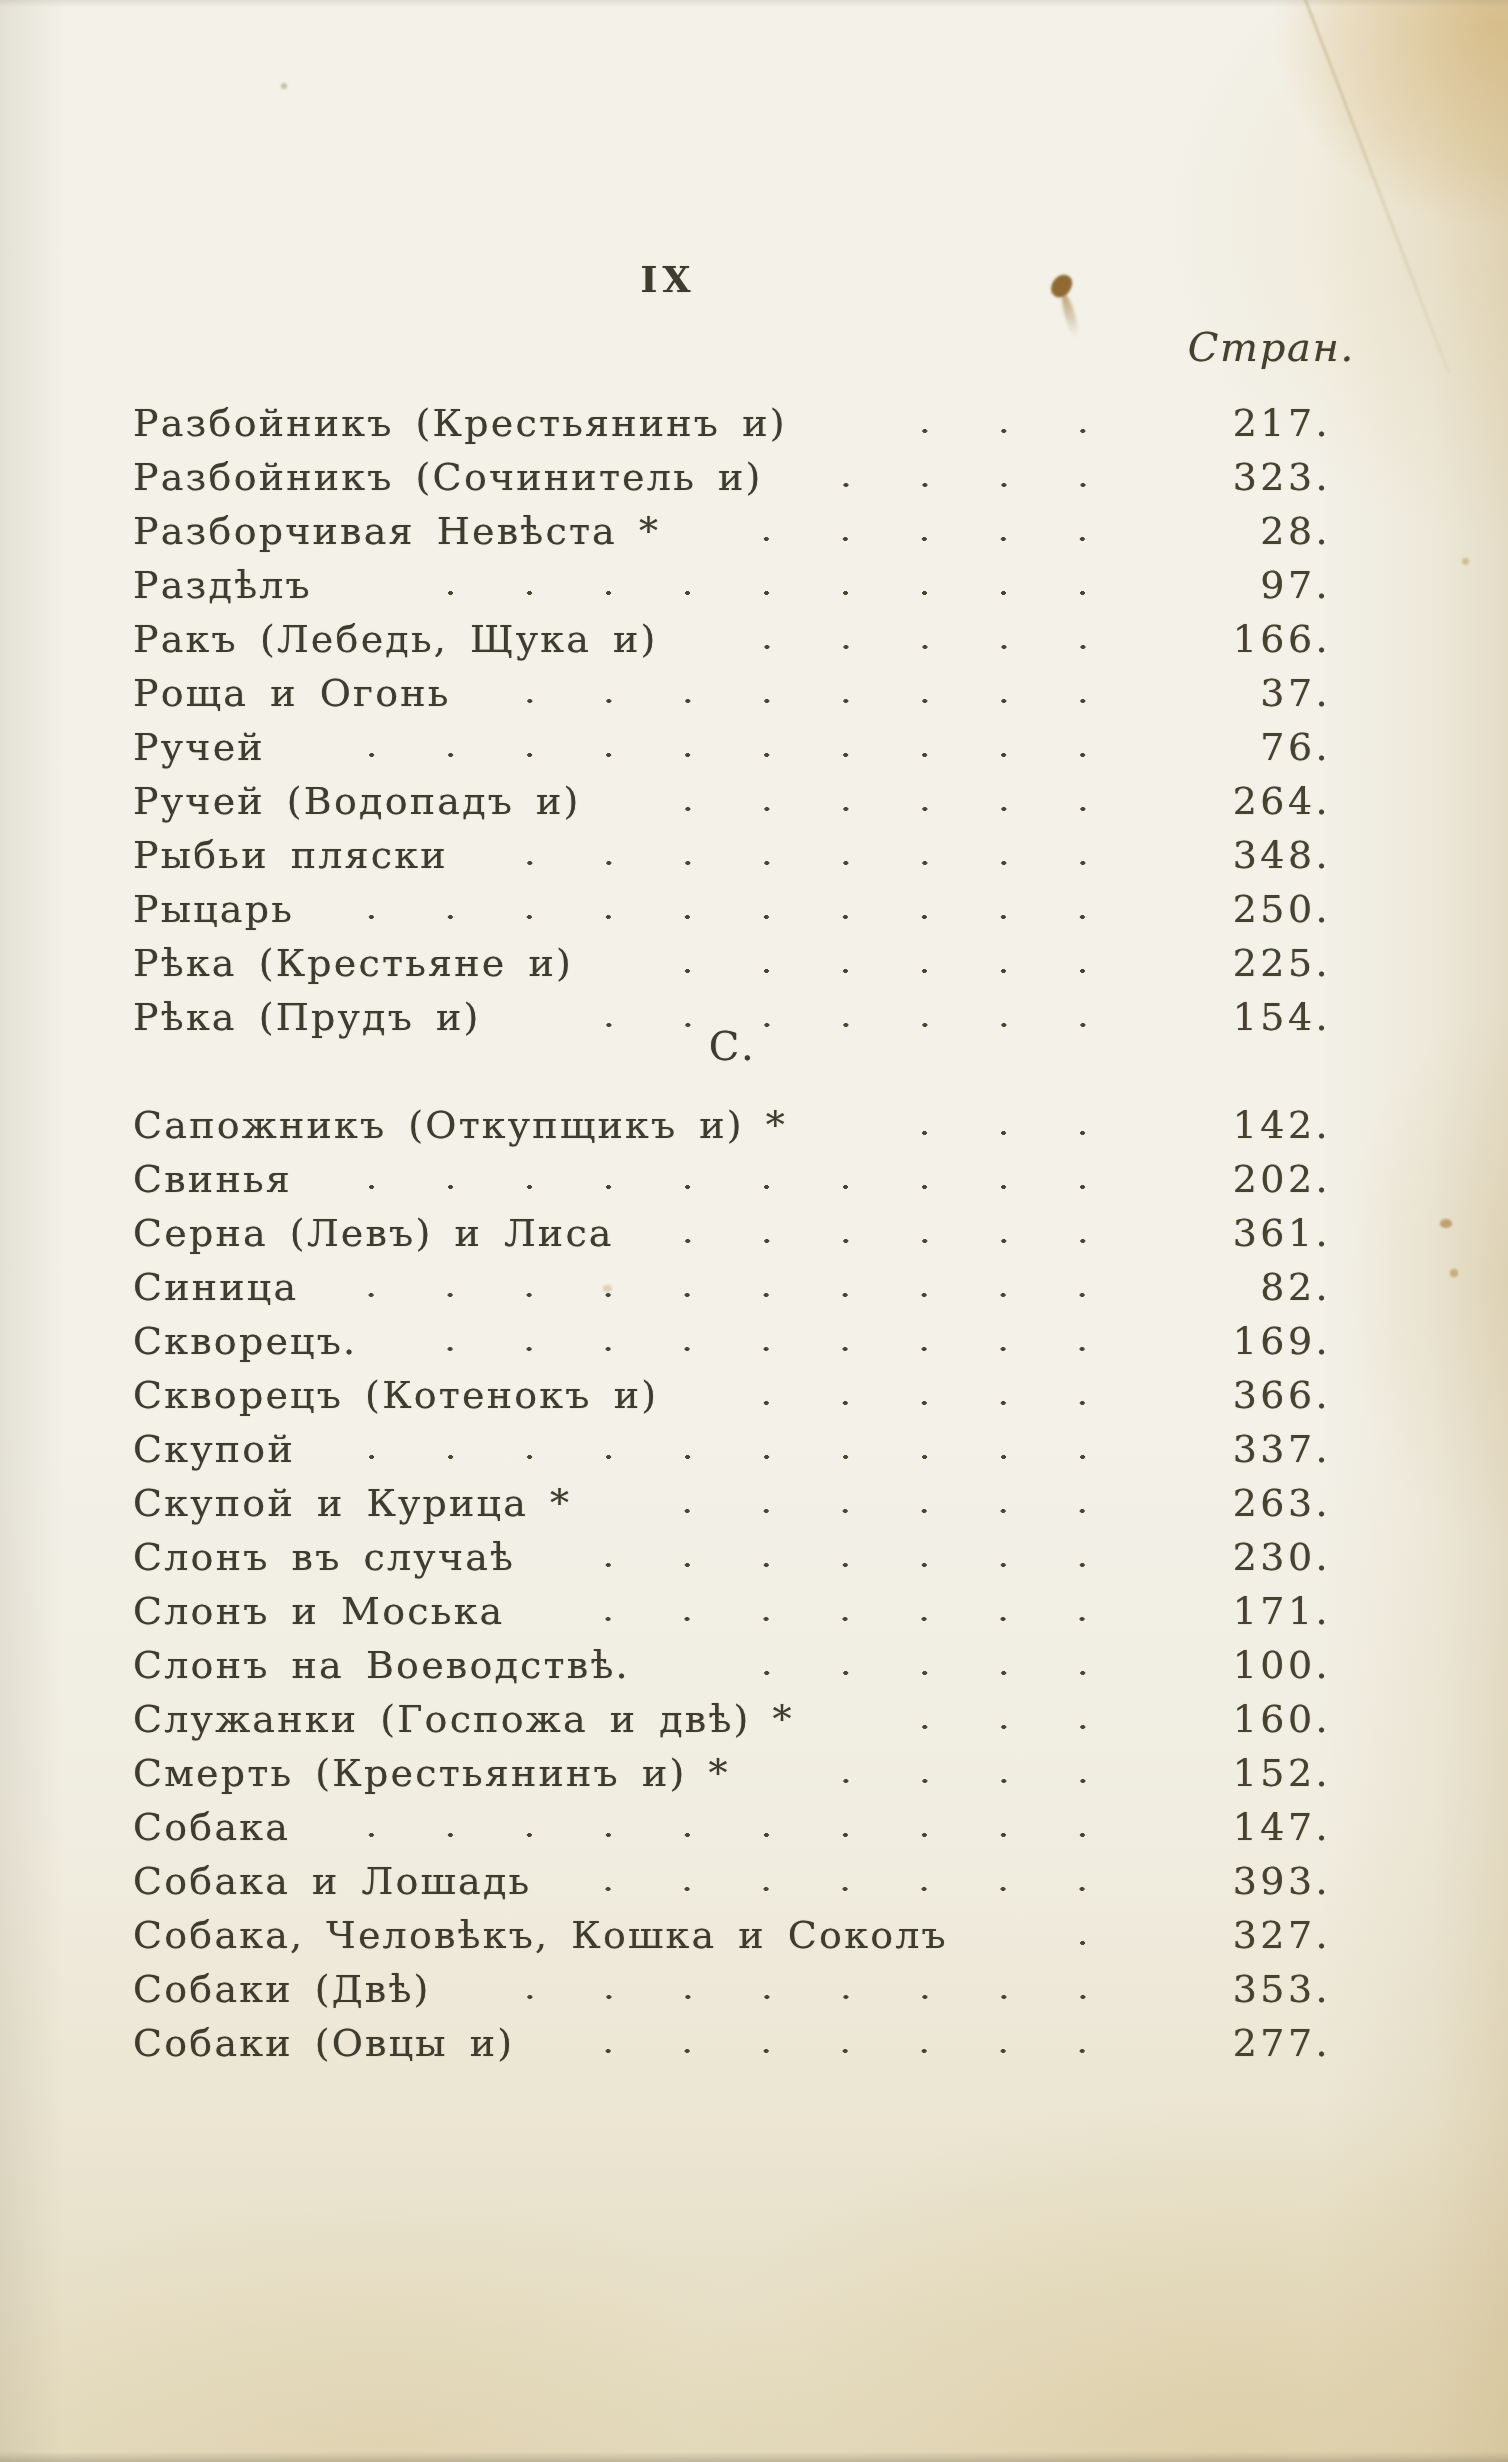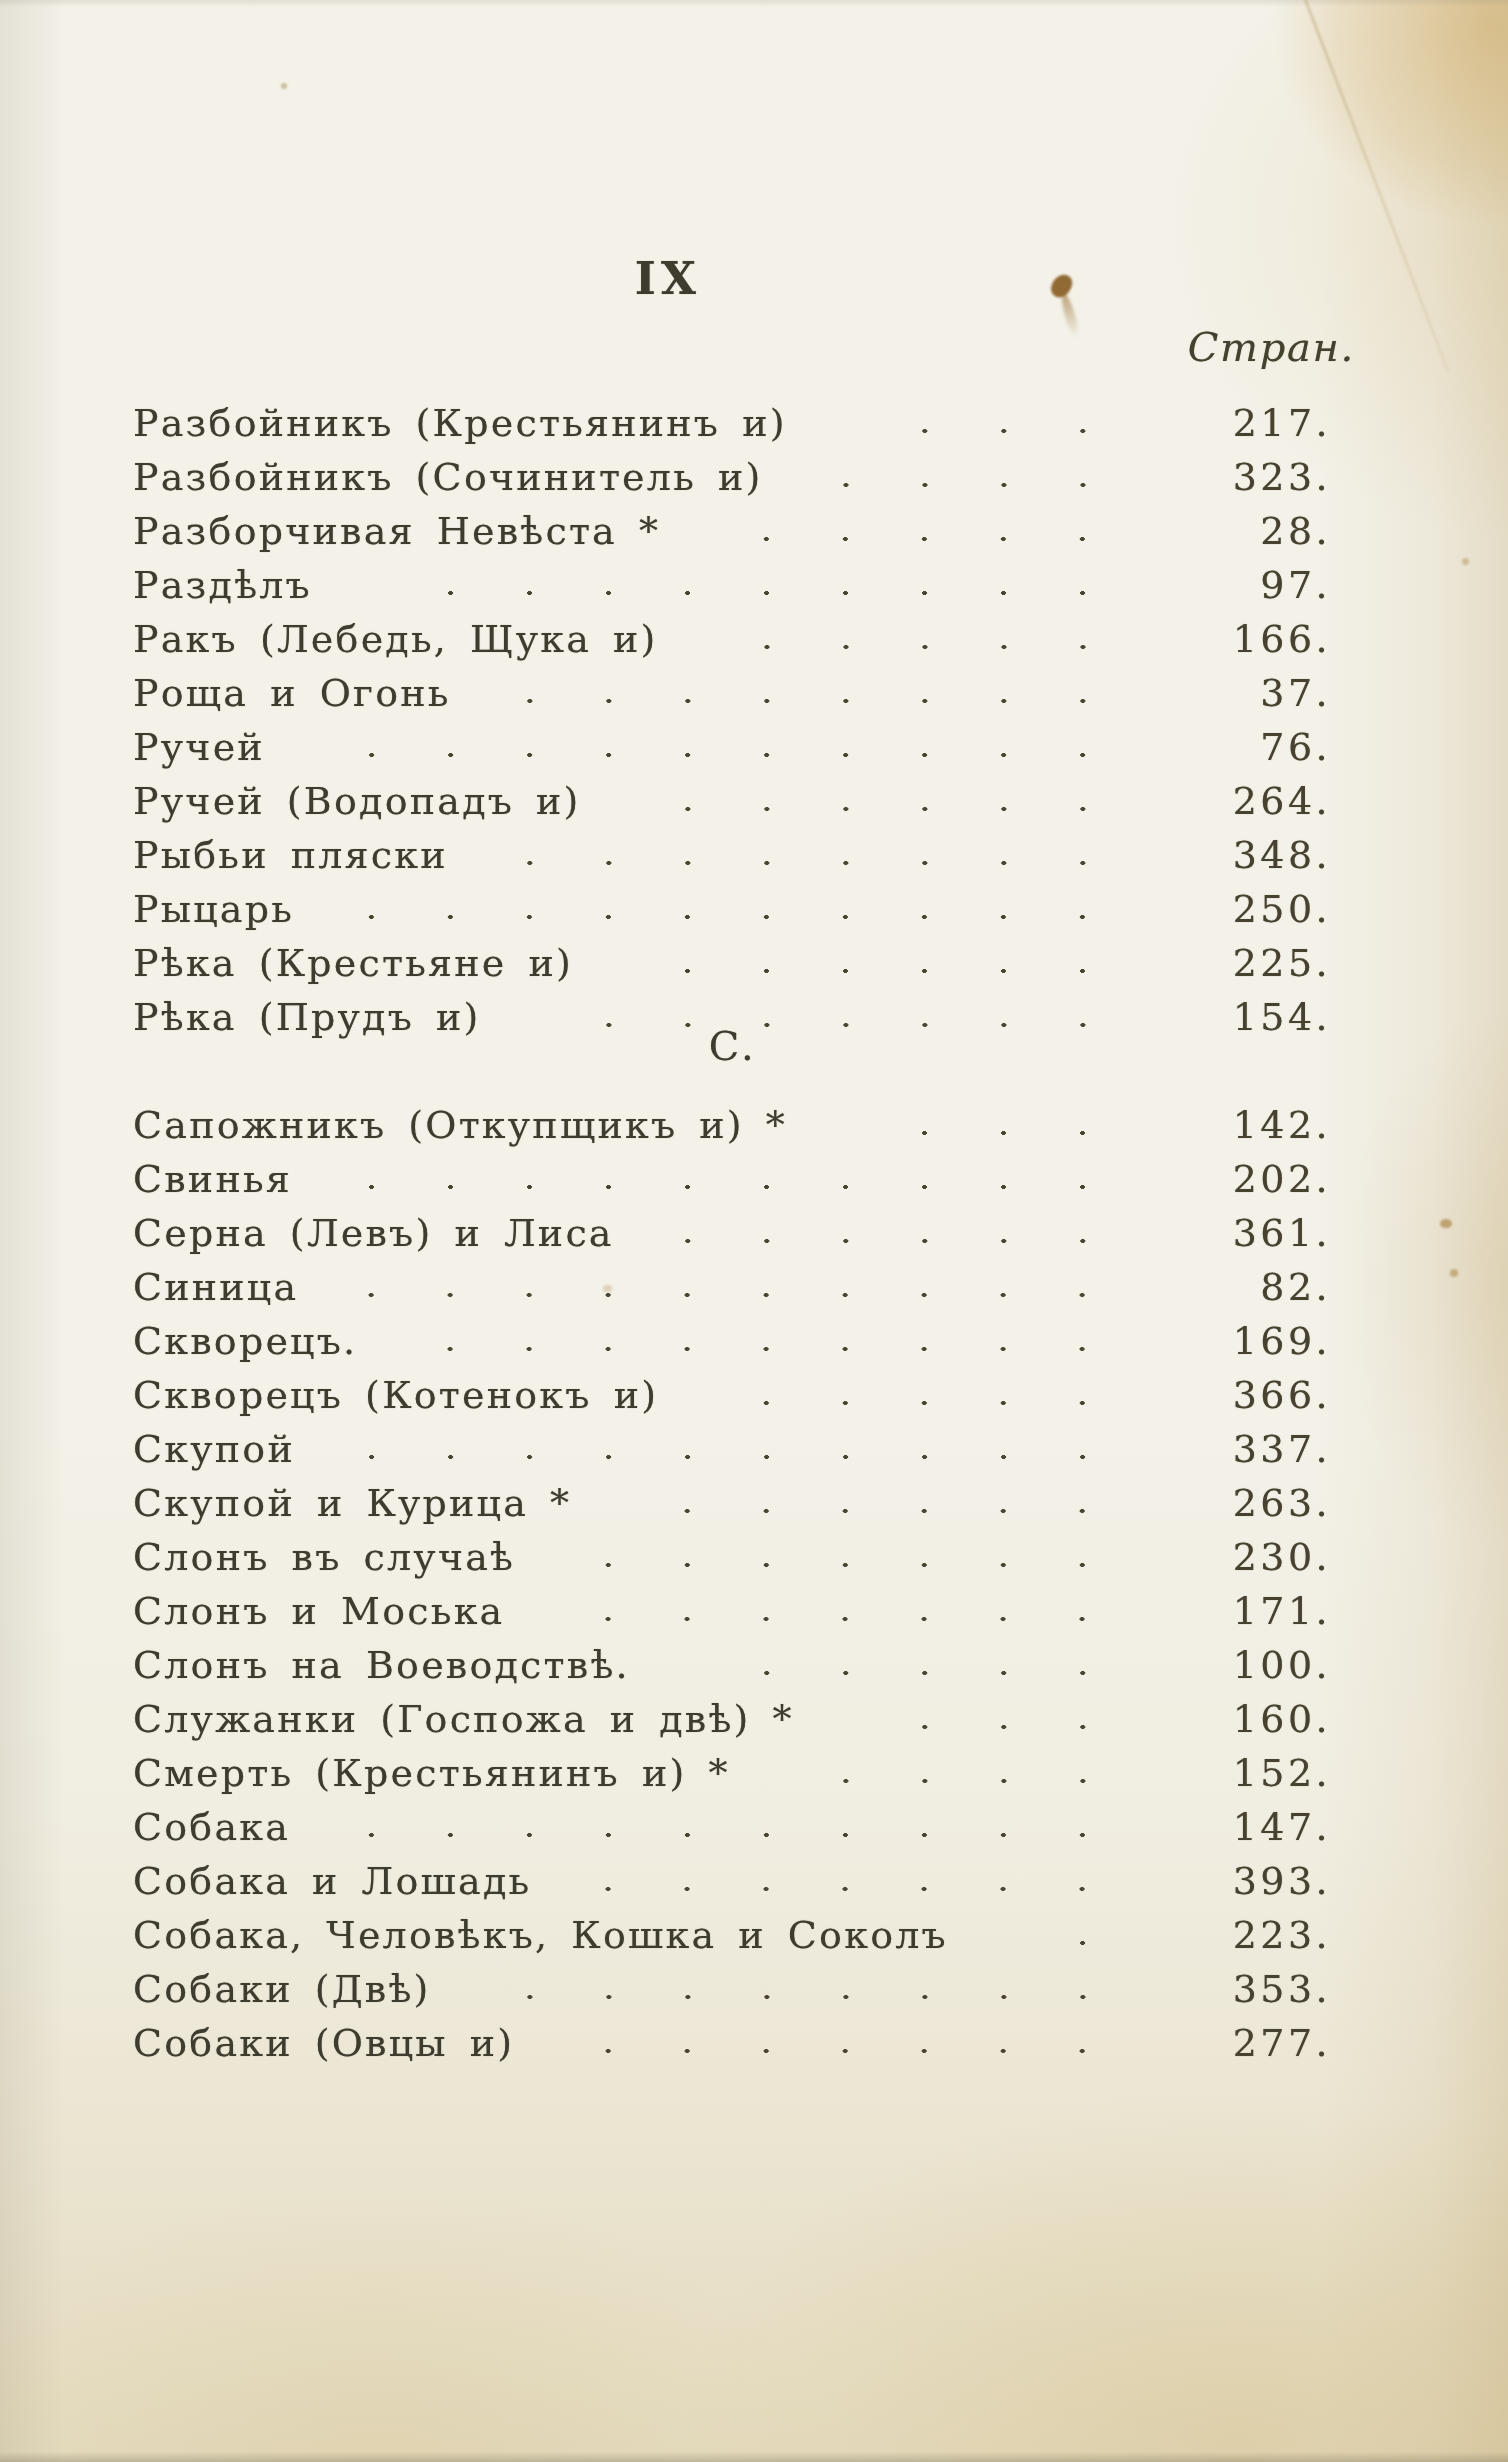--- a/index.html
+++ b/index.html
@@ -25,23 +25,23 @@
       radial-gradient(ellipse 284px 258px at 99% 1%, rgba(199,148,55,0.42), rgba(199,148,55,0.16) 55%, rgba(199,148,55,0) 78%),
       radial-gradient(ellipse 534px 448px at 103% 9%, rgba(205,170,90,0.20), rgba(205,170,90,0) 72%),
       
       radial-gradient(ellipse 224px 362px at 100% 52%, rgba(190,160,95,0.16), rgba(190,160,95,0) 75%),
       
       linear-gradient(to top, rgba(200,176,112,0.34), rgba(200,176,112,0.18) 14%, rgba(200,176,112,0.06) 26%, rgba(200,176,112,0) 42%),
       radial-gradient(ellipse 775px 482px at 82% 99%, rgba(198,170,100,0.26), rgba(198,170,100,0) 72%),
       radial-gradient(ellipse 603px 362px at 25% 100%, rgba(198,174,110,0.18), rgba(198,174,110,0) 75%);
   }
   .page-number{
-    position:absolute;top:252px;left:0;width:1336px;
+    position:absolute;top:258px;left:0;width:1336px;
     text-align:center;
-    font-size:45px;font-weight:bold;letter-spacing:5.2px;
+    font-size:36px;font-weight:bold;letter-spacing:5.2px;
     text-shadow:0 0 0.9px rgba(50,46,32,0.55);
   }
   .col-header{
     position:absolute;top:324px;right:153px;
     font-style:italic;font-size:40px;letter-spacing:1.7px;
     color:#45412f;
     text-shadow:0 0 0.9px rgba(60,54,34,0.5);
   }
   .toc{position:absolute;top:372px;left:133px;width:1198px;}
   .row{
@@ -233,21 +233,21 @@
         <span class="pageno">147.</span>
       </div>
       <div class="row">
         <span class="title">Собака и Лошадь</span>
         <span class="dots"></span>
         <span class="pageno">393.</span>
       </div>
       <div class="row">
         <span class="title">Собака, Человѣкъ, Кошка и Соколъ</span>
         <span class="dots"></span>
-        <span class="pageno">223.</span>
+        <span class="pageno">327.</span>
       </div>
       <div class="row">
         <span class="title">Собаки (Двѣ)</span>
         <span class="dots"></span>
         <span class="pageno">353.</span>
       </div>
       <div class="row">
         <span class="title">Собаки (Овцы и)</span>
         <span class="dots"></span>
         <span class="pageno">277.</span>

